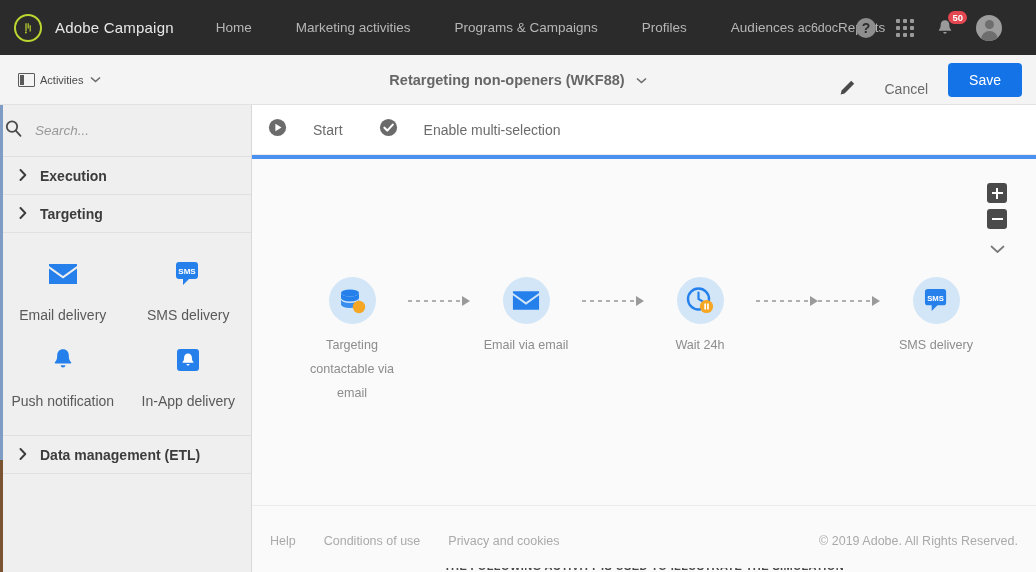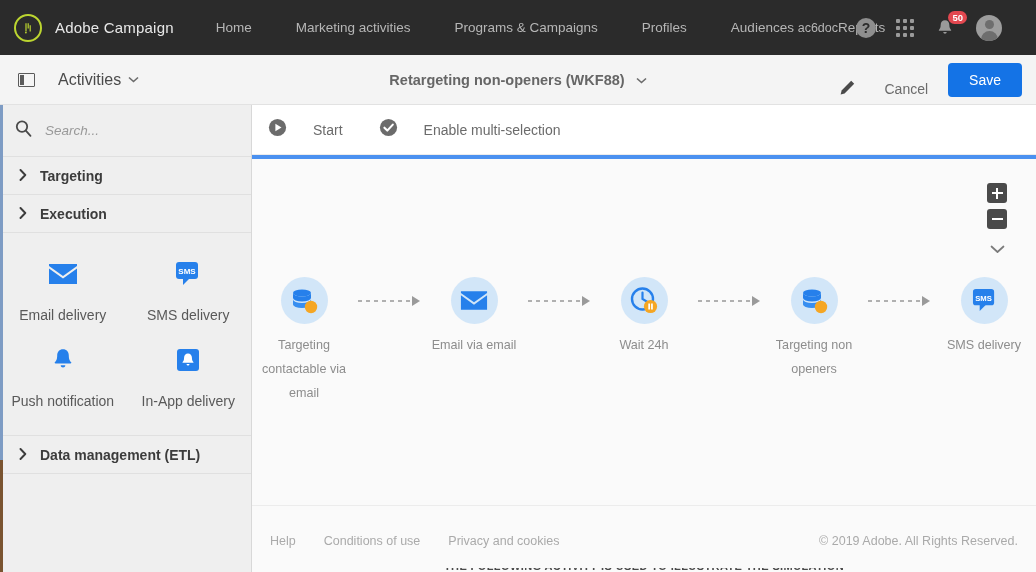--- a/index.html
+++ b/index.html
@@ -72,21 +72,21 @@
   }
   .activities-btn { display: flex; align-items: center; margin-left: 18px; cursor: pointer; }
   .panel-icon {
     width: 17px; height: 14px; border: 1.6px solid #5a5a5a; border-radius: 1px;
     position: relative; display: block;
   }
   .panel-icon::before {
     content:""; position:absolute; left:1px; top:1px; width:4px; height:10px;
     background:#5a5a5a;
   }
-  .activities-label { font-size: 16px; color: #4a4a4a; margin-left: 23px; }
+  .activities-label { font-size: 11px; color: #4a4a4a; margin-left: 5px; }
   .chev { display: inline-block; margin-left: 7px; }
   .chev svg { display:block; }
   .doc-title {
     position: absolute; left: 0; right: 0; text-align: center;
     font-size: 14.5px; color: #666; font-weight: bold; pointer-events: none;
   }
   .doc-title span.t { vertical-align: middle; }
   .subbar-right {
     position: absolute; right: 14px; display: flex; align-items: flex-end;
   }
@@ -101,21 +101,21 @@
   }
 
   
   .sidebar {
     position: absolute; top: 105px; left: 0; width: 252px; height: 467px;
     background: #efefef; border-right: 1px solid #d8d8d8; overflow: hidden;
   }
   .sb-edge { position:absolute; left:0; top:0; width:3px; height:467px;
              background: linear-gradient(#7e9cc4 0%, #7e9cc4 76%, #7a5430 76%, #7a5430 100%); }
   .search-row {
-    height: 52px; display: flex; align-items: center; padding-left: 14px;
+    height: 52px; display: flex; align-items: center; padding-left: 4px;
     border-bottom: 1px solid #e0e0e0;
   }
   .search-input {
     border: none; background: transparent; outline: none; margin-left: 12px;
     font-size: 13.5px; color: #555; font-style: italic; width: 180px;
     font-family: inherit;
   }
   .search-input::placeholder { color: #999; font-style: italic; }
   .sb-section {
     height: 38px; display: flex; align-items: center; padding-left: 19px;
@@ -301,30 +301,30 @@
       </span>
       <input class="search-input" type="text" placeholder="Search..." style="">
     </div>
 
     <div class="sb-section">
       <span>
         <svg width="8" height="12" viewBox="0 0 8 12">
             <path d="M1.5 1 L6.3 6 L1.5 11" stroke="#3c3c3c" stroke-width="1.9" fill="none" stroke-linecap="round" stroke-linejoin="round"></path>
           </svg>
       </span>
-      <span class="label">Targeting</span>
+      <span class="label">Execution</span>
     </div>
 
     <div class="sb-section">
       <span>
         <svg width="8" height="12" viewBox="0 0 8 12">
             <path d="M1.5 1 L6.3 6 L1.5 11" stroke="#3c3c3c" stroke-width="1.9" fill="none" stroke-linecap="round" stroke-linejoin="round"></path>
           </svg>
       </span>
-      <span class="label">Execution</span>
+      <span class="label">Targeting</span>
     </div>
 
 
     <div class="sb-grid">
       <div class="sb-item">
         <span class="ic">
           <svg width="30" height="22" viewBox="0 0 30 22">
             <path d="M1 3 L15 13 L29 3 L29 1 L1 1 Z" fill="#2680eb"></path>
             <path d="M1 5.5 L1 21 L29 21 L29 5.5 L15 15.5 Z" fill="#2680eb"></path>
           </svg>
@@ -455,31 +455,20 @@
               </svg>
             </div>
             <div class="node-label">Wait 24h</div>
           </div>
 
           <div class="conn">
             <span class="dots"></span>
               <span class="arrow"></span>
           </div>
 
-          <div class="node">
-            <div class="node-circle">
-              <svg width="32" height="30" viewBox="0 0 32 30">
-                <ellipse cx="14" cy="7" rx="9" ry="3.4" fill="#2680eb"></ellipse>
-                <path d="M5 7 L5 12 A9 3.4 0 0 0 23 12 L23 7 A9 3.4 0 0 1 5 7 Z" fill="#2680eb"></path>
-                <path d="M5 13.5 L5 18.5 A9 3.4 0 0 0 23 18.5 L23 13.5 A9 3.4 0 0 1 5 13.5 Z" fill="#378ef0"></path>
-                <circle cx="23" cy="21" r="6.2" fill="#f5a623"></circle>
-              </svg>
-            </div>
-            <div class="node-label">Targeting non openers</div>
-          </div>
 
           <div class="conn">
             <span class="dots"></span>
               <span class="arrow"></span>
           </div>
 
           <div class="node">
             <div class="node-circle">
               <svg width="27" height="25" viewBox="0 0 28 26">
                 <rect x="2" y="1" width="22" height="17" rx="3" fill="#2680eb"></rect>

